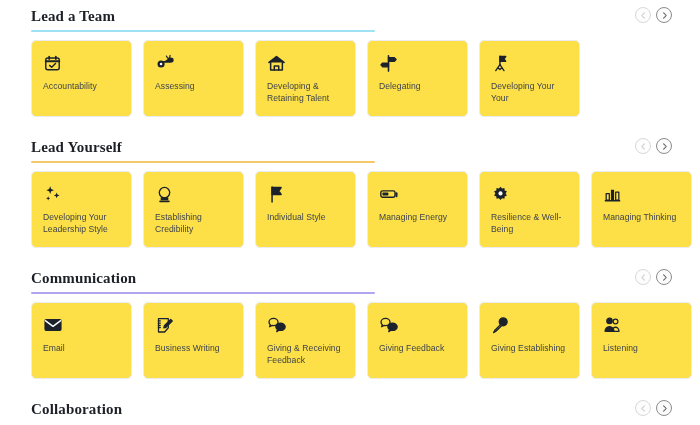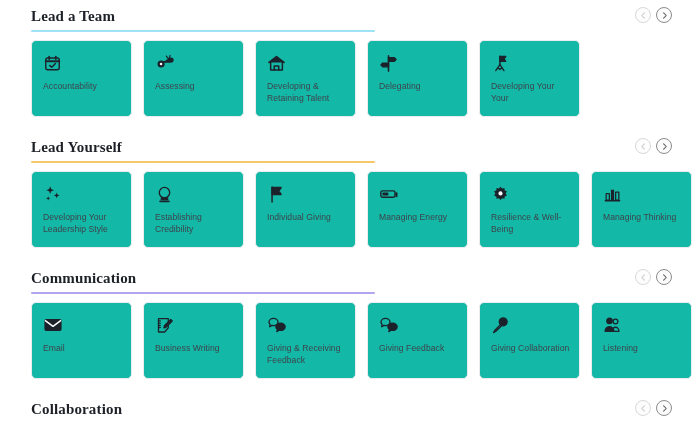--- a/index.html
+++ b/index.html
@@ -81,21 +81,21 @@
 
   
   .grid {
     display: grid;
     grid-template-columns: repeat(6, 101px);
     gap: 11px;
     padding: 6px 0 0 11px;
   }
   .card {
     height: 77px;
-    background: #14b8a6;
+    background: #fde047;
     border: 1px solid #ececf0;
     border-radius: 5px;
     padding: 11px 9px 8px 11px;
     display: flex;
     flex-direction: column;
     align-items: flex-start;
     overflow: hidden;
   }
   .card-icon {
     height: 22px;
@@ -242,21 +242,21 @@
         <div class="card-label">Establishing Credibility</div>
       </div>
 
       <div class="card">
         <div class="card-icon">
           <svg width="19" height="19" viewBox="0 0 24 24" fill="none" stroke="currentColor" stroke-width="1.9" stroke-linecap="round" stroke-linejoin="round">
             <path d="M6.4 2.6v18.8"></path>
             <path d="M6.4 3.2h11.4l-3 4.4 3 4.4H6.4z" fill="currentColor" stroke="currentColor"></path>
           </svg>
         </div>
-        <div class="card-label">Individual Giving</div>
+        <div class="card-label">Individual Style</div>
       </div>
 
       <div class="card">
         <div class="card-icon">
           <svg width="20" height="20" viewBox="0 0 24 24" fill="none" stroke="currentColor" stroke-width="1.7" stroke-linecap="round" stroke-linejoin="round">
             <rect x="2.2" y="8.2" width="17" height="7.6" rx="2"></rect>
             <rect x="4.2" y="10.2" width="7" height="3.6" rx="1" fill="currentColor" stroke="none"></rect>
             <path d="M21 11.2v3.6" stroke-width="2.4"></path>
           </svg>
         </div>
@@ -350,21 +350,21 @@
         <div class="card-label">Giving Feedback</div>
       </div>
 
       <div class="card">
         <div class="card-icon">
           <svg width="19" height="19" viewBox="0 0 24 24" fill="none" stroke="currentColor" stroke-width="1.6" stroke-linecap="round" stroke-linejoin="round">
             <circle cx="15.4" cy="7.4" r="5.0" fill="currentColor" stroke="currentColor"></circle>
             <path d="M11.6 11.2l-6.4 6.4-1.9 3.3 3.3-1.9 6.4-6.4" fill="none" stroke-width="1.7"></path>
           </svg>
         </div>
-        <div class="card-label">Giving Collaboration</div>
+        <div class="card-label">Giving Establishing</div>
       </div>
 
       <div class="card">
         <div class="card-icon">
           <svg width="19" height="19" viewBox="0 0 24 24" fill="none" stroke="currentColor" stroke-width="1.6" stroke-linecap="round" stroke-linejoin="round">
             <circle cx="8.2" cy="6.2" r="3.4" fill="currentColor" stroke="currentColor"></circle>
             <path d="M2.6 19.4c0-3.4 2.5-6.0 5.6-6.0s5.6 2.6 5.6 6.0z" fill="currentColor" stroke="currentColor"></path>
             <circle cx="15.8" cy="7.0" r="3.0"></circle>
             <path d="M11.4 19.4c0-3.0 2.0-5.2 4.4-5.2s4.4 2.2 4.4 5.2z"></path>
           </svg>

